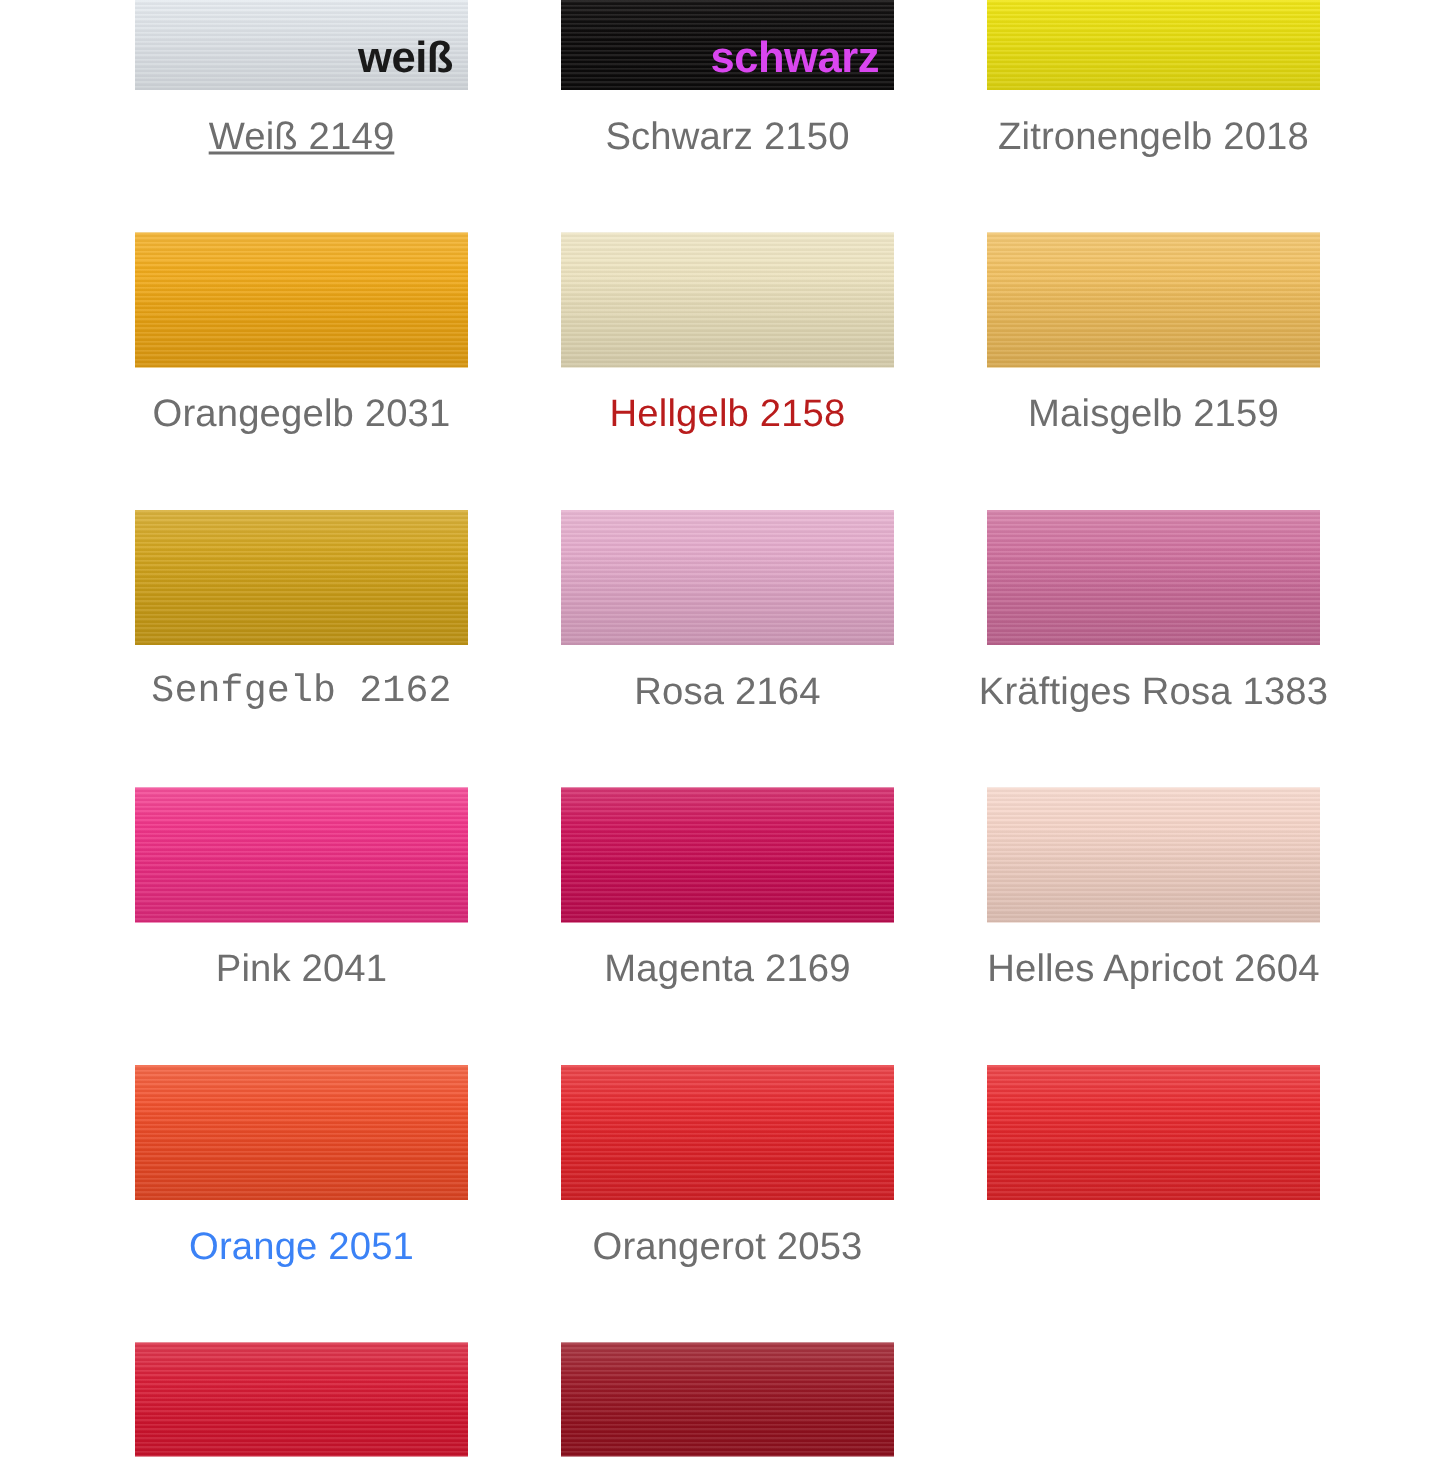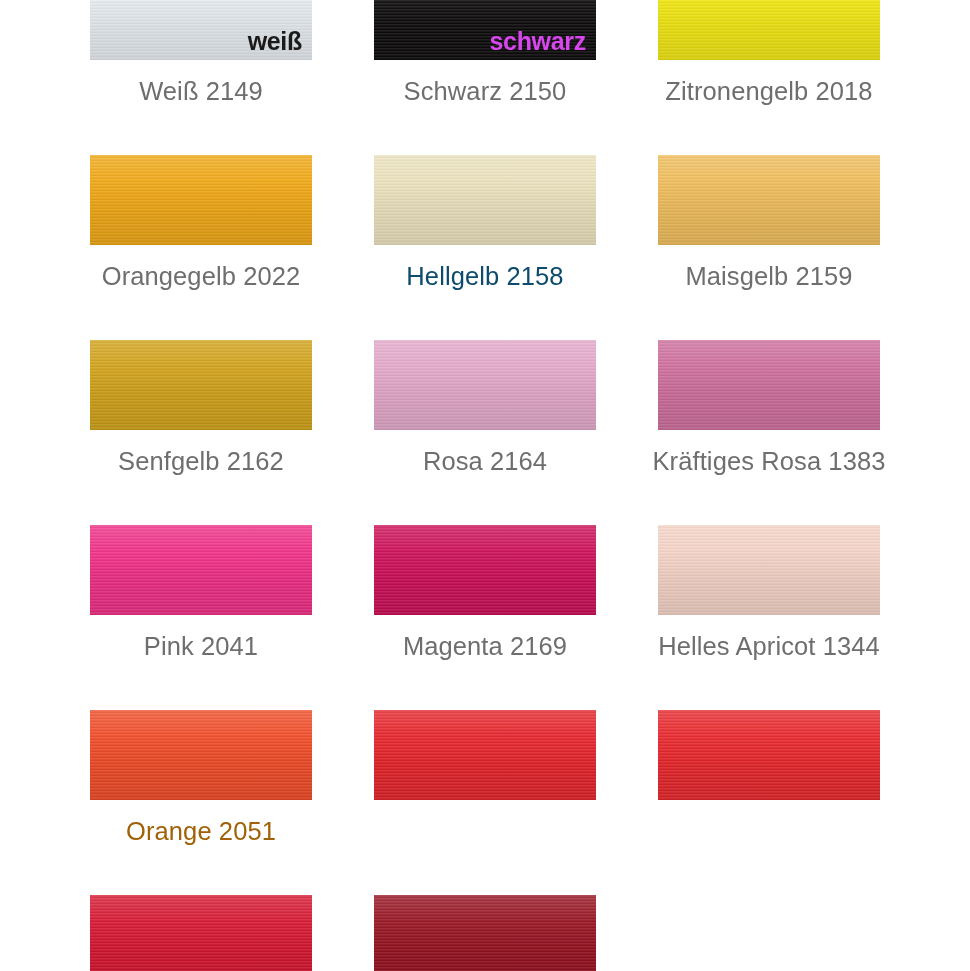--- a/index.html
+++ b/index.html
@@ -80,21 +80,21 @@
     );
     pointer-events: none;
     z-index: 1;
   }
 
   .swatch-text {
     position: absolute;
     right: 10px;
     bottom: 4px;
     z-index: 3;
-    font-size: 25px;
+    font-size: 29px;
     font-weight: bold;
     font-family: "Liberation Sans", sans-serif;
     letter-spacing: -0.3px;
     text-align: right;
   }
 
   .label {
     margin-top: 16px;
     width: 250px;
     text-align: center;
@@ -108,74 +108,75 @@
 </style>
 </head>
 <body>
 
 <div id="chart">
   <div class="swatch-grid">
       <div class="cell">
         <div class="swatch" style="width: 222px; height: 90px; background: rgb(232, 237, 242);">
           <span class="swatch-text" style="color: rgb(26, 26, 26);">weiß</span>
         </div>
-        <div class="label" style="color: rgb(110, 110, 110);">Weiß 2149</div>
+        <div class="label" style="color: rgb(110, 110, 110); text-decoration: underline;">Weiß 2149</div>
       </div>
       <div class="cell">
         <div class="swatch" style="width: 222px; height: 90px; background: rgb(13, 11, 11);">
           <span class="swatch-text" style="color: #d946ef;">schwarz</span>
         </div>
         <div class="label" style="color: rgb(110, 110, 110);">Schwarz 2150</div>
       </div>
       <div class="cell">
         <div class="swatch" style="width: 222px; height: 90px; background: rgb(242, 232, 16);"></div>
         <div class="label" style="color: rgb(110, 110, 110);">Zitronengelb 2018</div>
       </div>
       <div class="cell">
         <div class="swatch" style="width: 222px; height: 90px; background: rgb(240, 167, 18);"></div>
-        <div class="label" style="color: rgb(110, 110, 110);">Orangegelb 2022</div>
+        <div class="label" style="color: rgb(110, 110, 110);">Orangegelb 2031</div>
       </div>
       <div class="cell">
         <div class="swatch" style="width: 222px; height: 90px; background: rgb(236, 226, 189);"></div>
-        <div class="label" style="color: #0c4a6e;">Hellgelb 2158</div>
+        <div class="label" style="color: #b91c1c;">Hellgelb 2158</div>
       </div>
       <div class="cell">
         <div class="swatch" style="width: 222px; height: 90px; background: rgb(240, 189, 90);"></div>
         <div class="label" style="color: rgb(110, 110, 110);">Maisgelb 2159</div>
       </div>
       <div class="cell">
         <div class="swatch" style="width: 222px; height: 90px; background: rgb(209, 162, 23);"></div>
-        <div class="label" style="color: rgb(110, 110, 110);">Senfgelb 2162</div>
+        <div class="label" style="color: rgb(110, 110, 110); font-family: Liberation Mono, monospace;">Senfgelb 2162</div>
       </div>
       <div class="cell">
         <div class="swatch" style="width: 222px; height: 90px; background: rgb(227, 168, 202);"></div>
         <div class="label" style="color: rgb(110, 110, 110); margin-top: 16px;">Rosa 2164</div>
       </div>
       <div class="cell">
         <div class="swatch" style="width: 222px; height: 90px; background: rgb(206, 109, 156);"></div>
         <div class="label" style="color: rgb(110, 110, 110);">Kräftiges Rosa 1383</div>
       </div>
       <div class="cell">
         <div class="swatch" style="width: 222px; height: 90px; background: rgb(240, 45, 133);"></div>
         <div class="label" style="color: rgb(110, 110, 110);">Pink 2041</div>
       </div>
       <div class="cell">
         <div class="swatch" style="width: 222px; height: 90px; background: rgb(204, 13, 86);"></div>
         <div class="label" style="color: rgb(110, 110, 110);">Magenta 2169</div>
       </div>
       <div class="cell">
         <div class="swatch" style="width: 222px; height: 90px; background: rgb(245, 211, 198);"></div>
-        <div class="label" style="color: rgb(110, 110, 110);">Helles Apricot 1344</div>
+        <div class="label" style="color: rgb(110, 110, 110);">Helles Apricot 2604</div>
       </div>
       <div class="cell">
         <div class="swatch" style="width: 222px; height: 90px; background: rgb(240, 74, 37);"></div>
-        <div class="label" style="color: #a16207;">Orange 2051</div>
+        <div class="label" style="color: #3b82f6;">Orange 2051</div>
       </div>
       <div class="cell">
         <div class="swatch" style="width: 222px; height: 90px; background: rgb(229, 34, 41);"></div>
+        <div class="label" style="color: rgb(110, 110, 110);">Orangerot 2053</div>
       </div>
       <div class="cell">
         <div class="swatch" style="width: 222px; height: 90px; background: rgb(232, 37, 42);"></div>
       </div>
       <div class="cell">
         <div class="swatch" style="width: 222px; height: 90px; background: rgb(214, 20, 47);"></div>
       </div>
       <div class="cell">
         <div class="swatch" style="width: 222px; height: 90px; background: rgb(150, 17, 31);"></div>
       </div>

